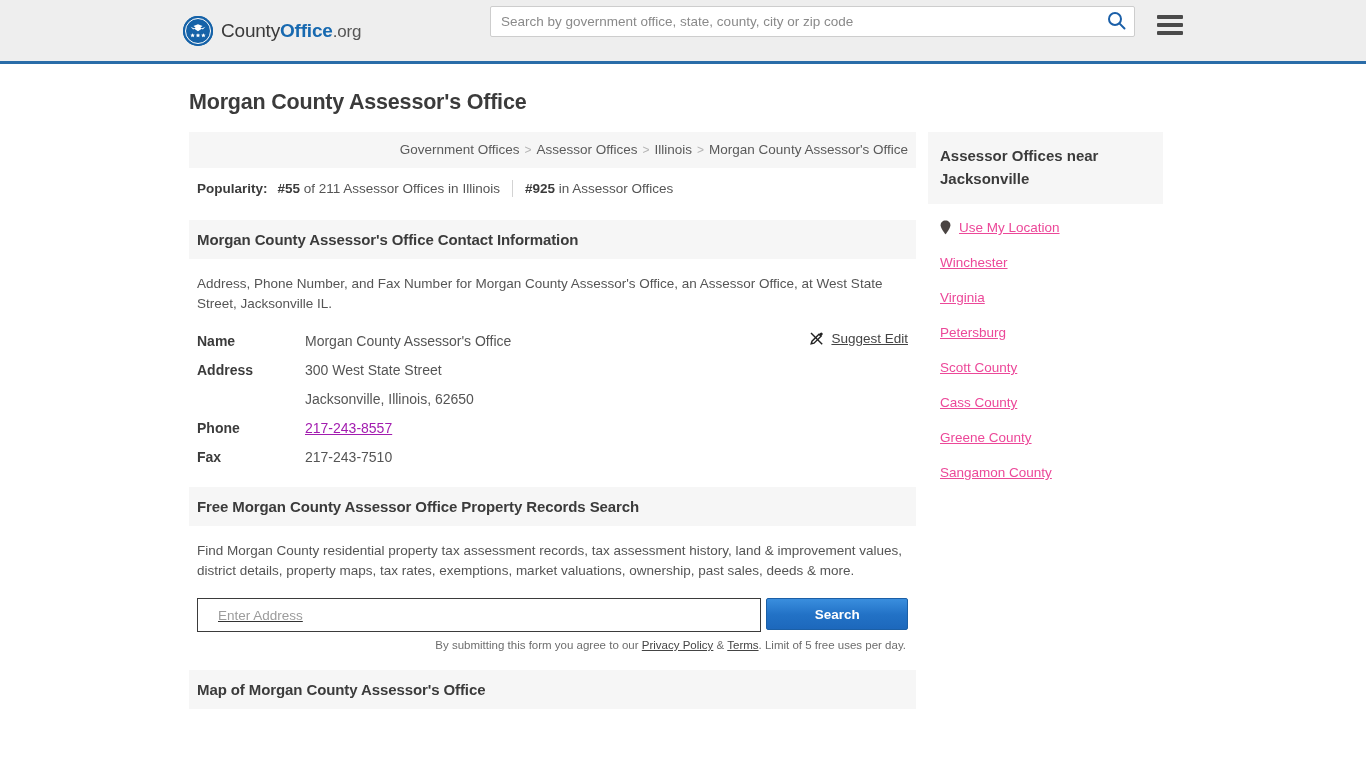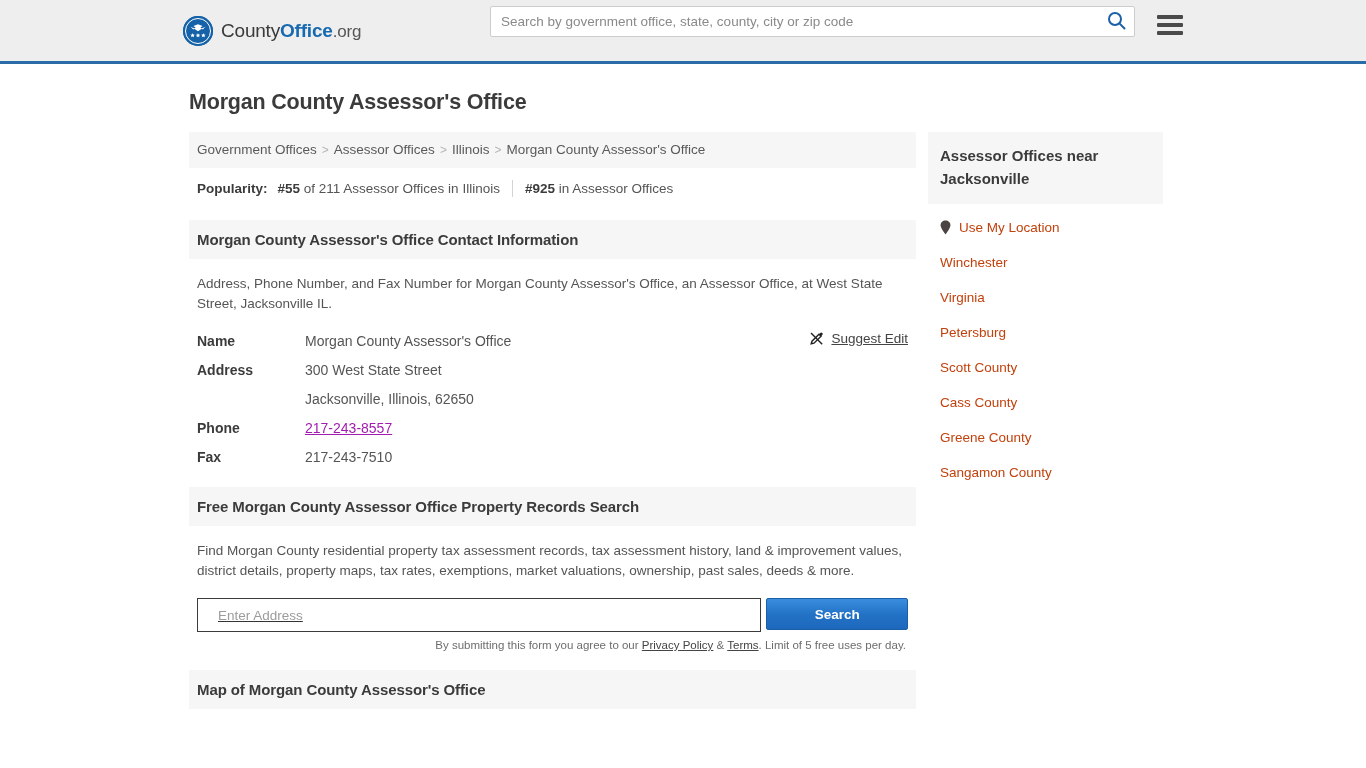--- a/index.html
+++ b/index.html
@@ -143,20 +143,21 @@
   .col-main { width: 727px; margin-left: 6px; }
   .col-side { width: 235px; margin-left: 12px; }
 
   
   .breadcrumb {
     background: #f6f6f6;
     padding: 9px 8px;
     font-size: 13.5px;
     color: #5a5a5a;
     line-height: 18px;
+    text-align: right;
   }
   .breadcrumb a {
     color: #5a5a5a;
     text-decoration: none;
     cursor: pointer;
   }
   .breadcrumb .sep {
     color: #b4b4b4;
     margin: 0 5px;
     font-size: 12px;
@@ -305,21 +306,22 @@
     line-height: 23px;
   }
   .side-list { margin-top: 6px; }
   .side-item {
     padding: 10px 0 10px 12px;
     font-size: 13.5px;
     display: flex;
     align-items: center;
   }
   .side-item a {
-    color: #c2410c;
+    color: #ec4899;
+    text-decoration: underline;
     cursor: pointer;
   }
   .pin-icon {
     margin-right: 8px;
     display: inline-flex;
     flex: none;
   }
   .pin-icon svg { display: block; }
 </style>
 </head>

